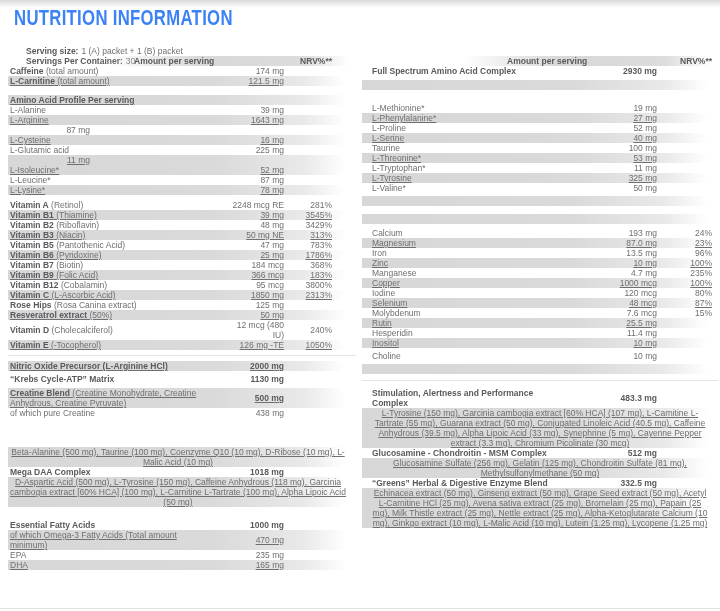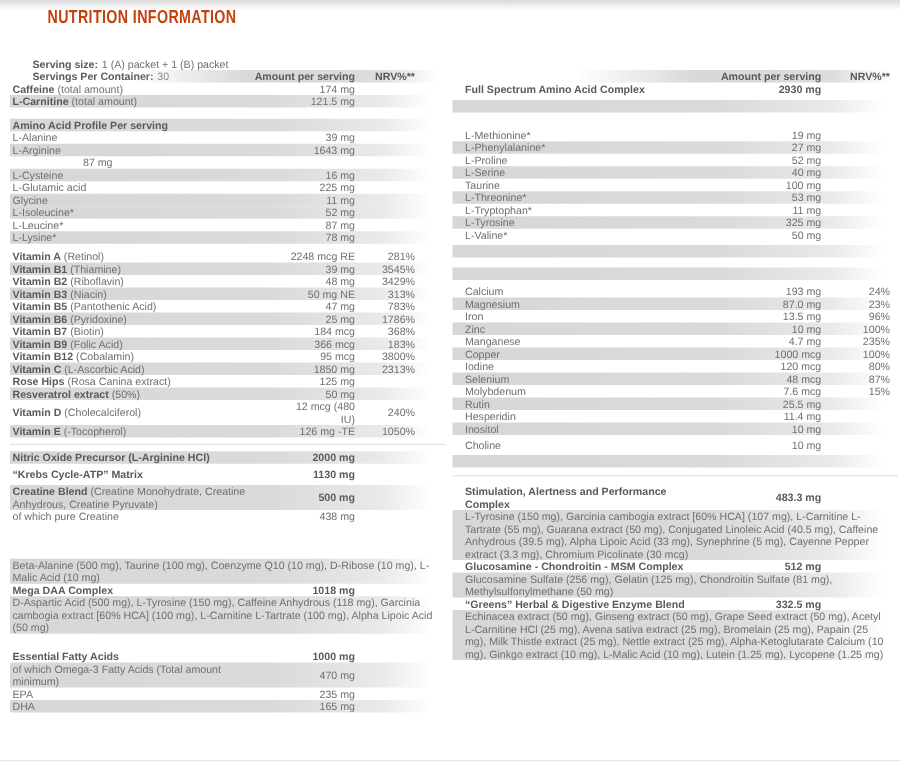--- a/index.html
+++ b/index.html
@@ -4,41 +4,41 @@
 <style>
   html,body{margin:0;padding:0;}
   body{
     width:720px;height:611px;position:relative;overflow:hidden;
     background:#ffffff;
     font-family:"Liberation Sans",sans-serif;
     font-size:8.5px;color:#6e6f72;
   }
   .topfade{position:absolute;top:0;left:0;right:0;height:8px;
     background:linear-gradient(to bottom,rgba(120,120,120,.28),rgba(255,255,255,0));}
-  .title{position:absolute;top:5px;left:14px;font-size:15px;font-weight:700;
-    color:#c2410c;white-space:nowrap;margin-left:24px;}
+  .title{position:absolute;top:5px;left:14px;font-size:22px;font-weight:700;
+    color:#3b82f6;white-space:nowrap;}
   .title .cond{display:inline-block;transform:scaleX(.76);transform-origin:0 50%;letter-spacing:.4px;}
   .serving{position:absolute;top:46px;left:10px;line-height:10px;margin-left:16px;}
   .serving .v{margin-left:3px;}
   .bold{font-weight:700;color:#595a5d;}
   .col{position:absolute;top:56px;}
   .colL{left:8px;width:348px;--lp:2px;--aw:80px;--nw:48px;--rp:24px;}
   .colR{left:362px;width:356px;--lp:10px;--aw:85px;--nw:55px;--rp:6px;}
   .row{display:flex;align-items:center;min-height:10px;line-height:10px;
     padding-left:var(--lp);padding-right:var(--rp);}
   .lbl{flex:1;padding-right:4px;}
   .amt{width:var(--aw);text-align:right;white-space:pre-line;}
   .nrv{width:var(--nw);text-align:right;}
-  .amthead{width:150px;text-align:right;white-space:nowrap;}
-  .sbg{background:linear-gradient(90deg,#d7d7d7 0,#dadada 60%,#e9e9e9 85%,rgba(255,255,255,0) 97%);}
+  .amthead{width:150px;white-space:nowrap;}
+  .sbg{background:linear-gradient(90deg,#d7d7d7 0,#dadada 60%,#e9e9e9 85%,rgba(255,255,255,0) 97%);text-decoration:underline;}
   .headsbg{background:linear-gradient(90deg,rgba(215,215,215,0) 28%,#d8d8d8 55%,#dcdcdc 85%,rgba(255,255,255,0) 98%);}
   .stripe-empty{height:10px;}
   .gap{width:100%;}
   .divider{height:0;border-top:1px solid #e3e3e3;}
-  .para{line-height:10px;padding-left:var(--lp);padding-right:10px;}
+  .para{line-height:10px;padding-left:var(--lp);padding-right:10px;text-align:center;}
   .bottomline{position:absolute;left:0;right:0;bottom:2px;border-top:1px solid #e4e4e4;height:0;}
 </style>
 </head>
 <body>
 
 <div class="topfade"></div>
 
 <div class="title">
   <span class="cond">NUTRITION INFORMATION</span>
 </div>
@@ -92,21 +92,20 @@
       <div class="lbl"><span>L-Cysteine</span></div>
       <div class="amt">16 mg</div>
       <div class="nrv"></div>
     </div>
     <div class="row">
       <div class="lbl"><span>L-Glutamic acid</span></div>
       <div class="amt">225 mg</div>
       <div class="nrv"></div>
     </div>
     <div class="row sbg">
-      <div class="lbl"><span>Glycine</span></div>
       <div class="amt">11 mg</div>
       <div class="nrv"></div>
     </div>
     <div class="row sbg">
       <div class="lbl"><span>L-Isoleucine*</span></div>
       <div class="amt">52 mg</div>
       <div class="nrv"></div>
     </div>
     <div class="row">
       <div class="lbl"><span>L-Leucine*</span></div>

